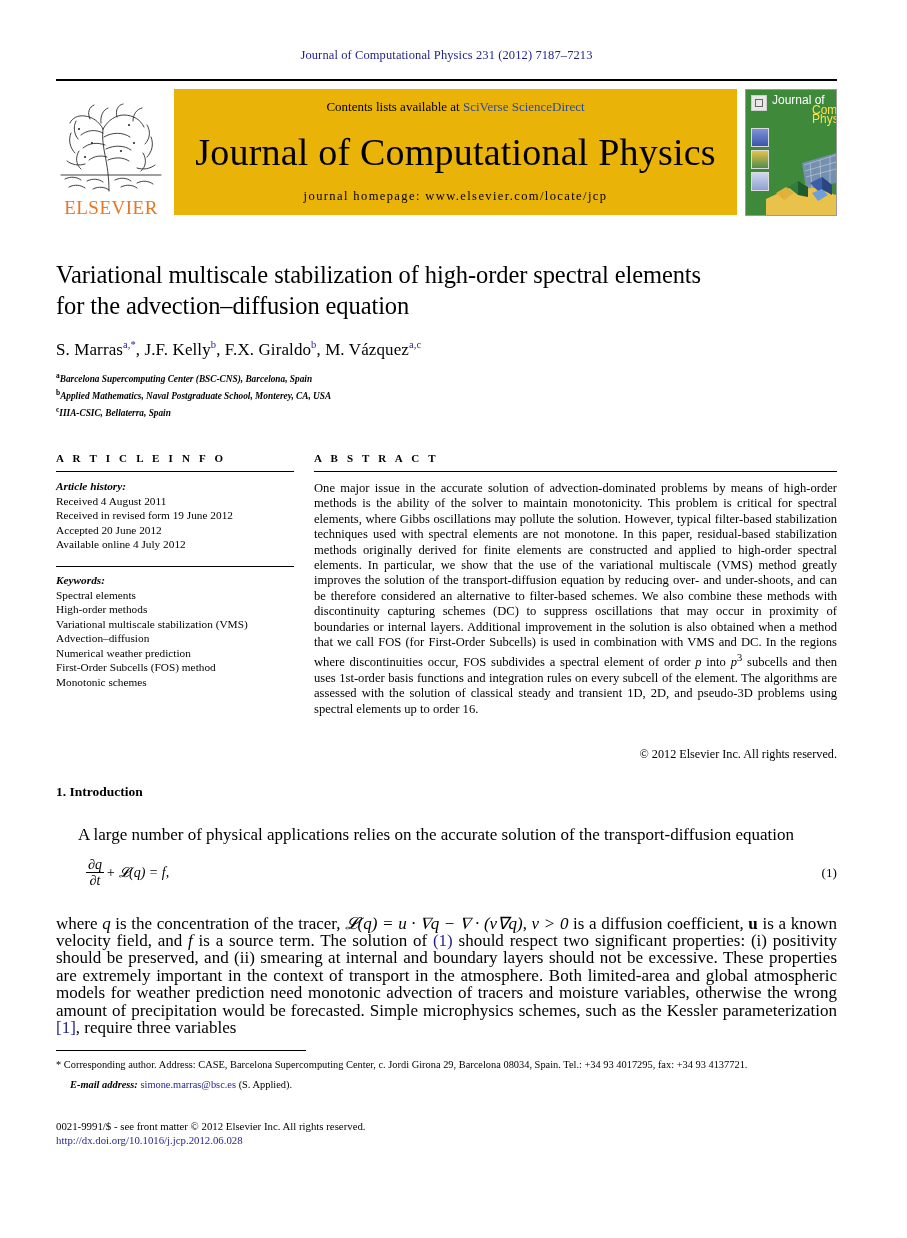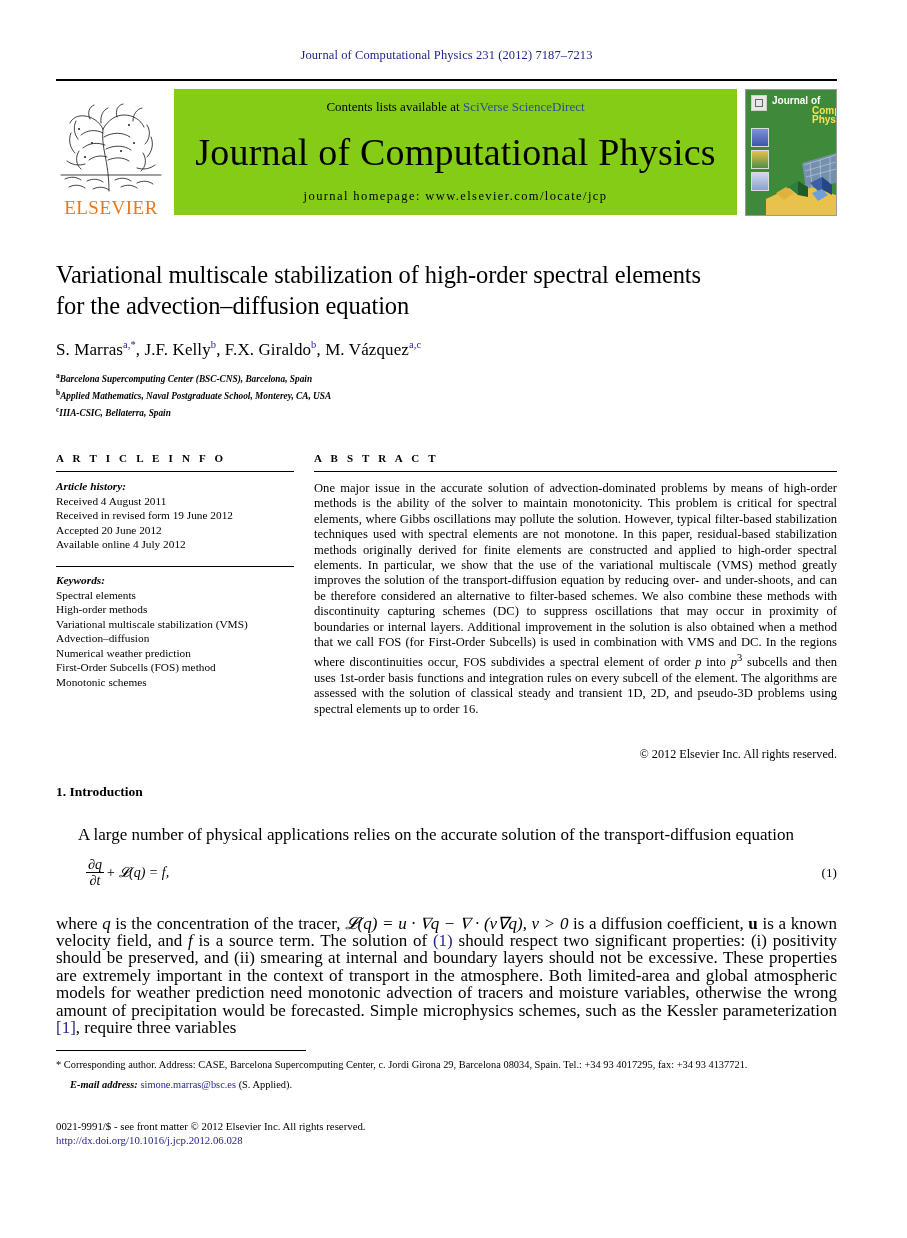--- a/index.html
+++ b/index.html
@@ -56,21 +56,21 @@
     font-family: "Liberation Serif", serif;
     color: #E87722;
     font-size: 19px;
     letter-spacing: .5px;
     line-height: 1;
     margin-top: 1px;
     font-weight: 400;
   }
   .centerbox {
     flex: 1 1 auto;
-    background: #84cc16;
+    background: #eab308;
     height: 126px;
     display: flex;
     flex-direction: column;
     align-items: center;
     justify-content: space-between;
     padding: 10px 0 11px 0;
     box-sizing: border-box;
   }
   .contents-line { font-size: 13px; color: #000; }
   .contents-line .sd { color: #2a4b9b; }
@@ -90,22 +90,22 @@
     background: #3f8a3a;
     border: 1px solid #9a9a9a;
     box-sizing: border-box;
     overflow: hidden;
   }
   .cover-title {
     position: absolute;
     left: 26px;
     top: 6px;
     font-family: "Liberation Sans", sans-serif;
-    font-weight: bold;
-    font-size: 10px;
+    font-weight: normal;
+    font-size: 12px;
     line-height: 9.5px;
     color: #ffffff;
     width: 62px;
   }
   .cover-title .y { color: #ffe04d; margin-left: 40px; }
   .cover-mark {
     position: absolute;
     left: 5px; top: 5px;
     width: 16px; height: 16px;
     background: #e8e8e8;

